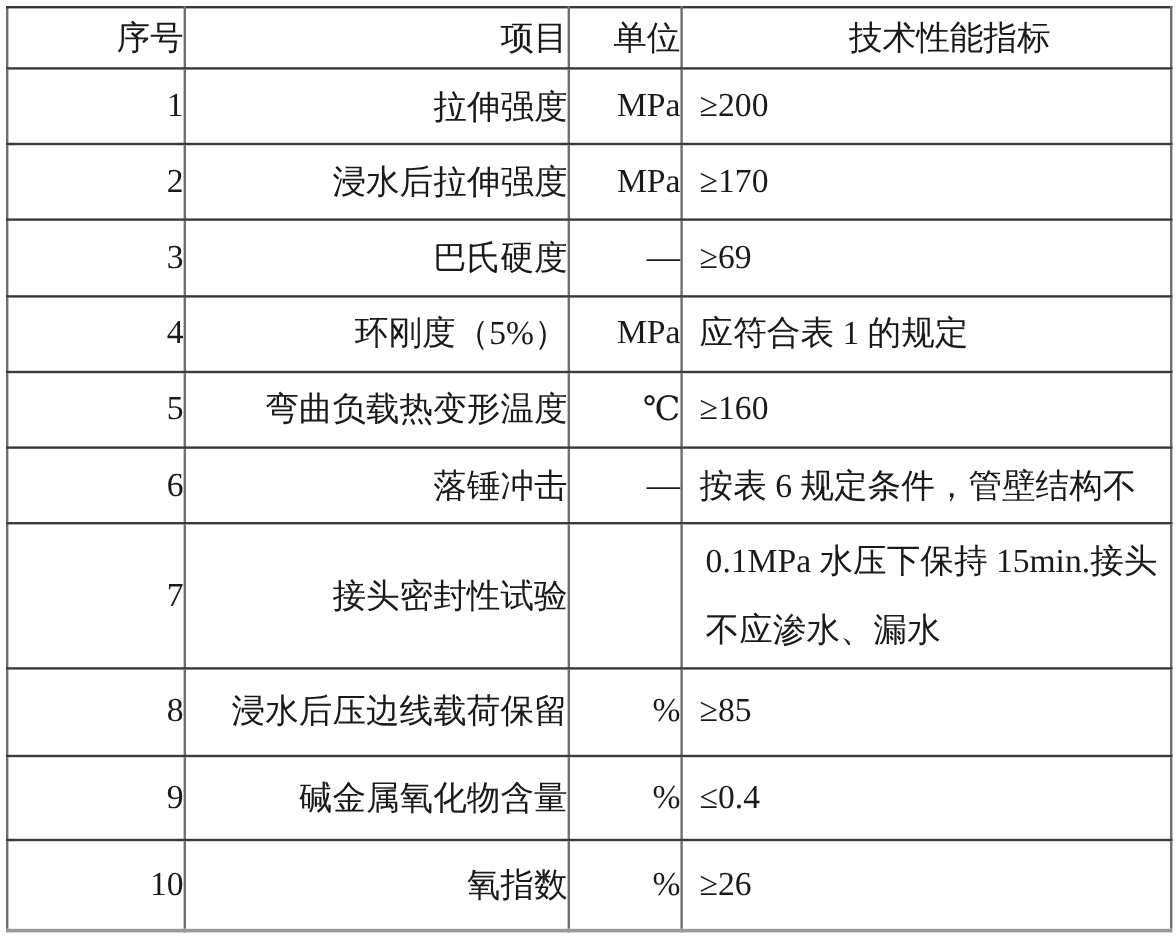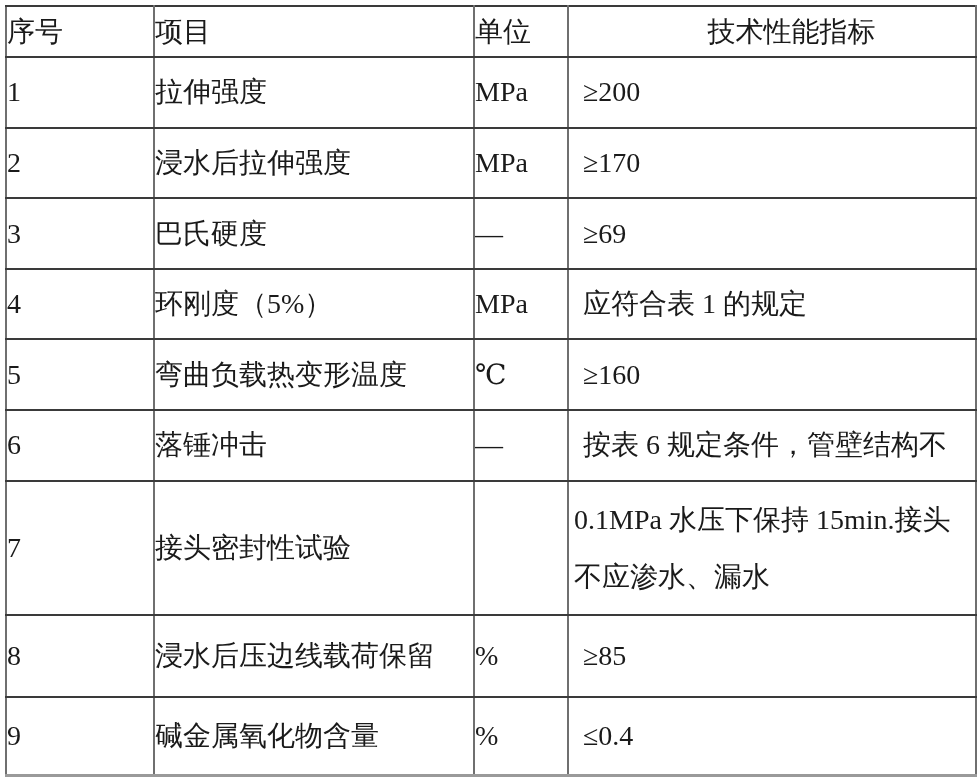--- a/index.html
+++ b/index.html
@@ -31,38 +31,38 @@
   col.c-unit{width:94px;}
   col.c-indicator{width:408px;}
   th,td{
     border-top:2px solid var(--border-h);
     border-bottom:2px solid var(--border-h);
     border-left:2px solid var(--border-v);
     border-right:2px solid var(--border-v);
     font-weight:normal;
     font-size:28px;
     vertical-align:middle;
-    text-align:left;
+    text-align:right;
     padding:0;
     overflow:hidden;
     white-space:nowrap;
   }
   thead tr{height:51px;}
   tbody tr{height:63px;}
   tbody tr:nth-child(7){height:120px;}
   tbody tr:nth-child(8){height:73px;}
   tbody tr:nth-child(9){height:70px;}
   tbody tr:nth-child(10){height:75px;}
   td.cell-indicator{
     text-align:left;
     padding-left:14px;
   }
   th.col-header-indicator{text-align:center;padding-left:39px;}
   .ind-line{line-height:normal;}
-  tbody tr:nth-child(7) .ind-line{line-height:57px;padding-left:0;}
+  tbody tr:nth-child(7) .ind-line{line-height:57px;padding-left:0;margin-left:14px;}
   tbody tr:nth-child(7) td.cell-indicator{padding-left:5px;}
 </style>
 </head>
 <body>
 
 <div class="page">
   <table class="spec">
     <colgroup>
       <col class="c-index">
       <col class="c-item">
@@ -144,15 +144,23 @@
           </td>
         </tr>
         <tr>
           <td class="cell-index">9</td>
           <td class="cell-item">碱金属氧化物含量</td>
           <td class="cell-unit">%</td>
           <td class="cell-indicator">
             <div class="ind-line">≤0.4</div>
           </td>
         </tr>
+        <tr>
+          <td class="cell-index">10</td>
+          <td class="cell-item">氧指数</td>
+          <td class="cell-unit">%</td>
+          <td class="cell-indicator">
+            <div class="ind-line">≥26</div>
+          </td>
+        </tr>
       </tbody>
   </table>
 </div>
 
 </body></html>

